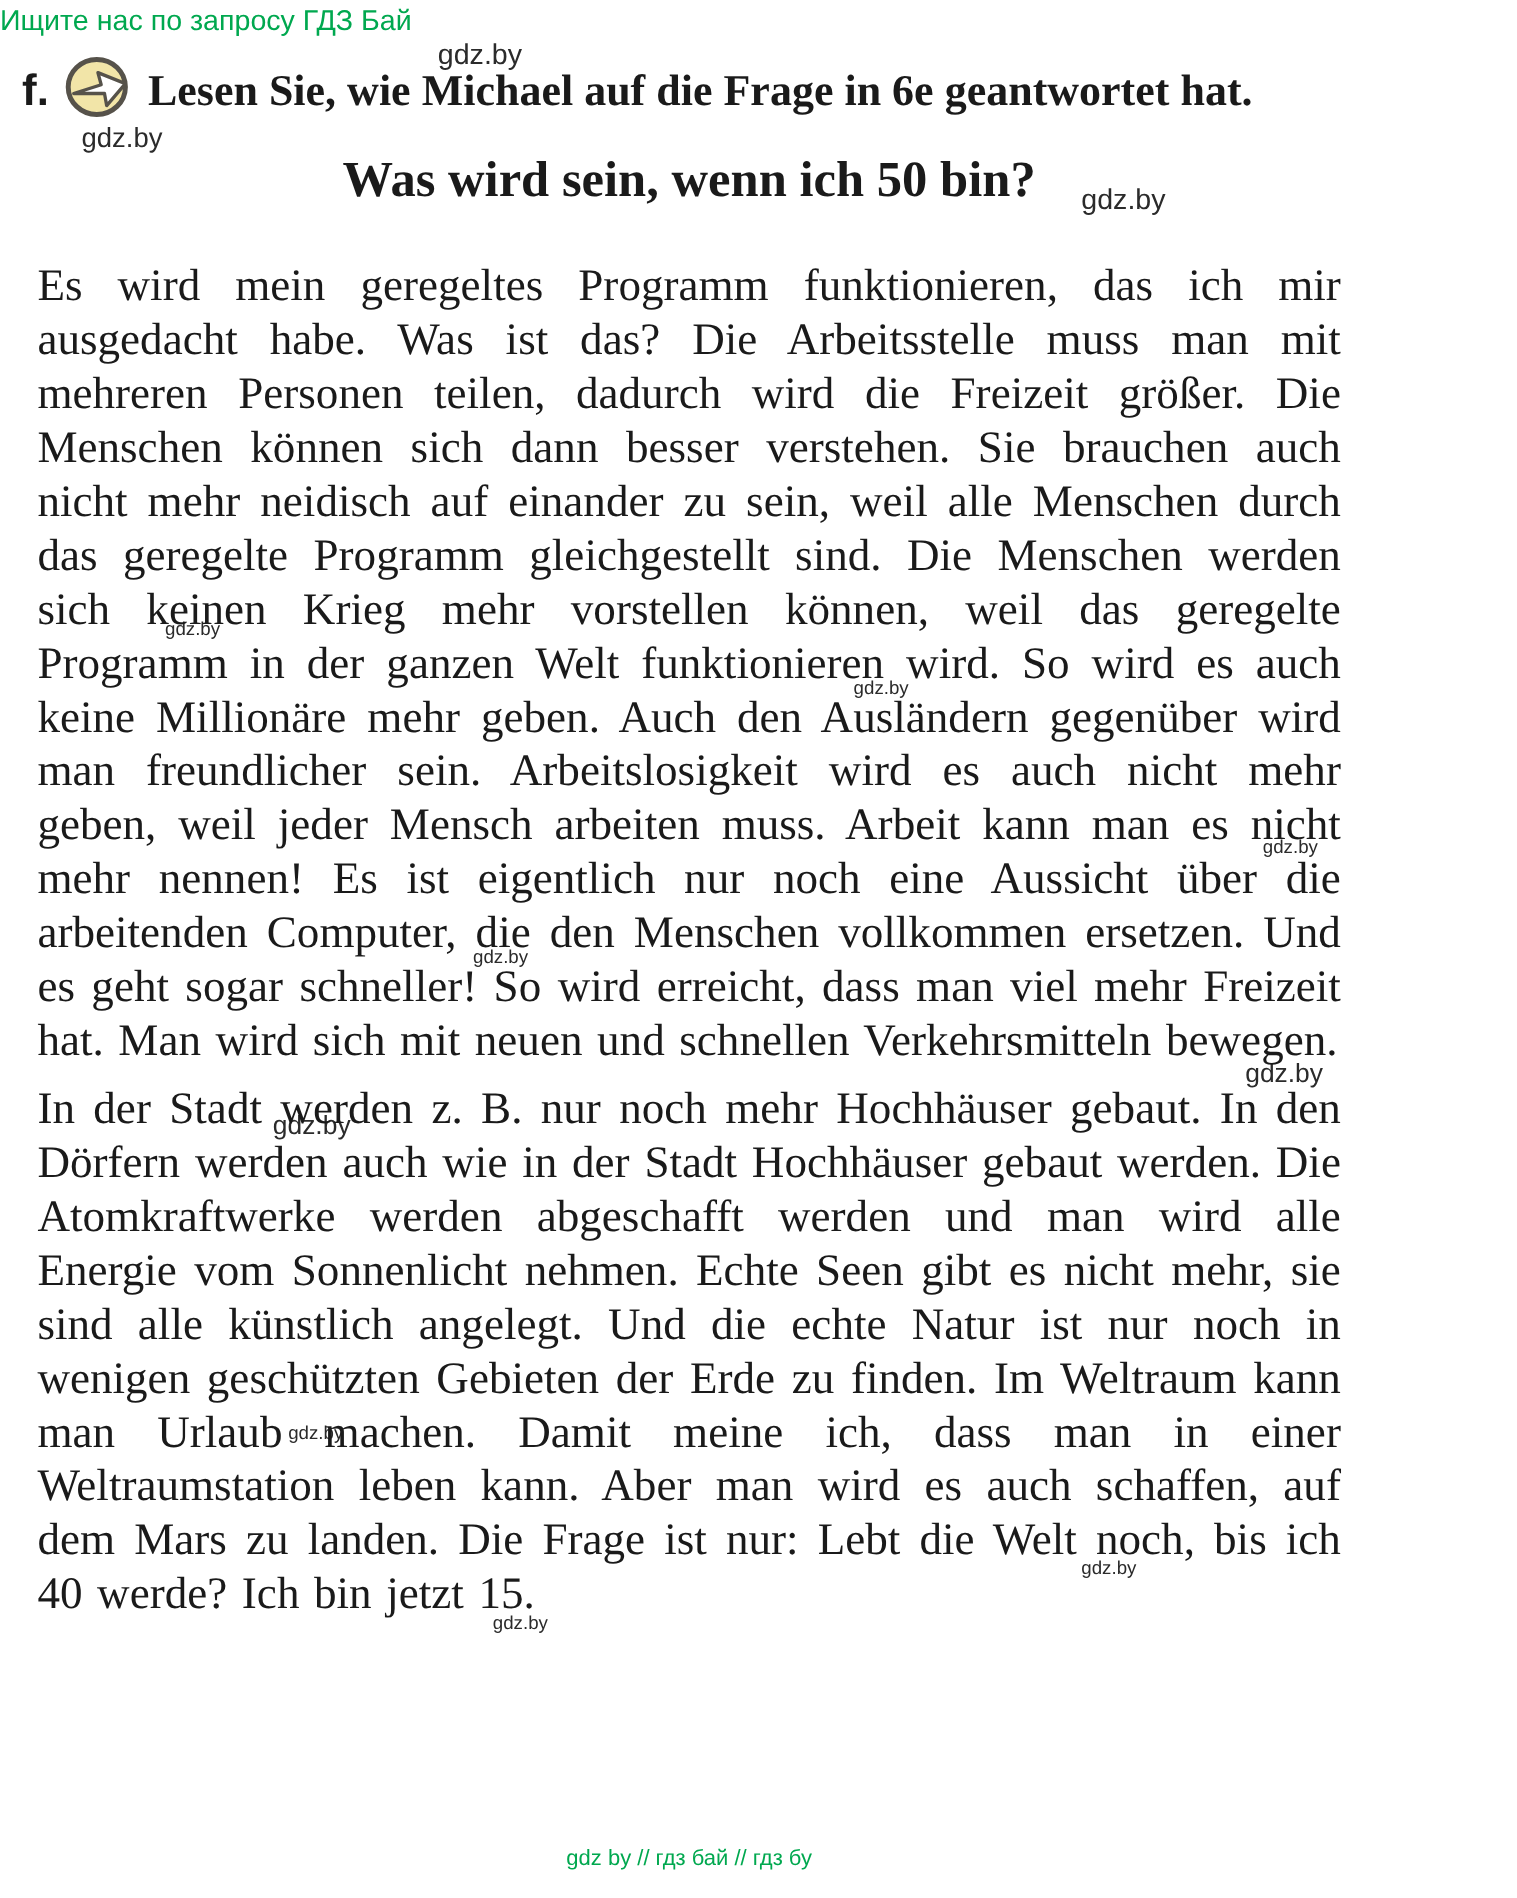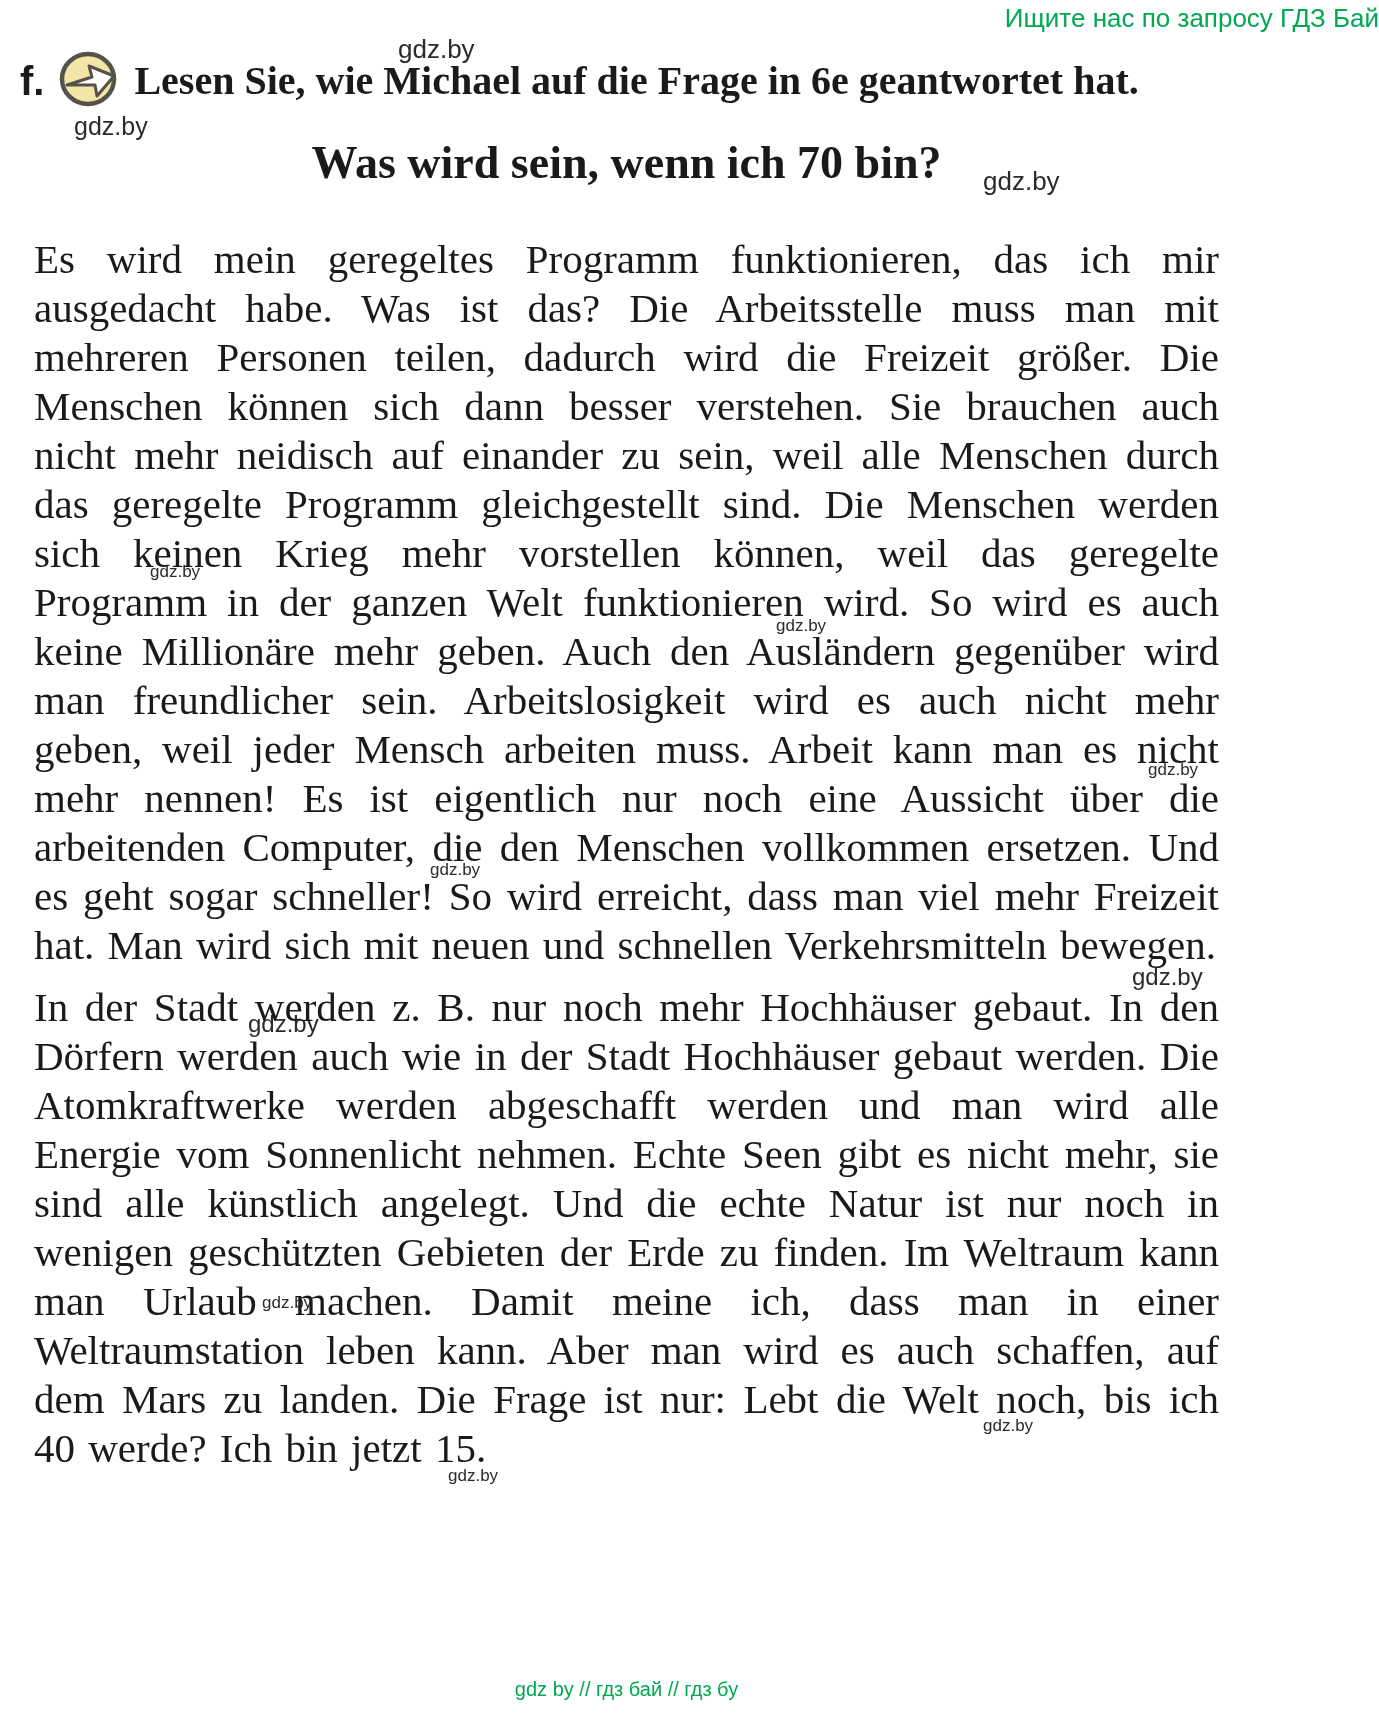--- a/index.html
+++ b/index.html
@@ -9,21 +9,21 @@
     width: 1379px;
     height: 1725px;
     background: #ffffff;
     overflow: hidden;
     font-family: "Liberation Serif", serif;
     color: #1a1a1a;
   }
   .top-banner {
     position: absolute;
     top: 3px; left: 0; width: 100%;
-    text-align: right;
+    text-align: left;
     font-family: "Liberation Sans", sans-serif;
     font-size: 26px;
     color: #00a84f;
   }
   .wm {
     position: absolute;
     font-family: "Liberation Sans", sans-serif;
     color: #2b2b2b;
     white-space: nowrap;
   }
@@ -103,21 +103,21 @@
     <span class="ex-label">f.</span>
     <span class="ex-icon">
       <svg width="62" height="58" viewBox="0 0 62 58" aria-hidden="true">
         <ellipse cx="30" cy="29" rx="26" ry="25" fill="#F2E5A8" stroke="#56524A" stroke-width="4.5"></ellipse>
         <path d="M9 35 L34 27 L31 16 L56 26 L39 46 L37 35 Z" fill="#ffffff" stroke="#56524A" stroke-width="3" stroke-linejoin="round"></path>
       </svg>
     </span>
     <span class="ex-instruction">Lesen Sie, wie Michael auf die Frage in 6e geantwortet hat.</span>
   </div>
 
-  <div class="article-title">Was wird sein, wenn ich 70 bin?</div>
+  <div class="article-title">Was wird sein, wenn ich 50 bin?</div>
 
   <div class="article-body">
     <p lang="de">Es wird mein geregeltes Programm funktionieren, das ich mir ausgedacht habe. Was ist das? Die Arbeitsstelle muss man mit mehreren Personen teilen, dadurch wird die Freizeit größer. Die Menschen können sich dann besser verstehen. Sie brauchen auch nicht mehr neidisch auf einander zu sein, weil alle Menschen durch das geregelte Programm gleichgestellt sind. Die Menschen werden sich keinen Krieg mehr vorstellen können, weil das geregelte Programm in der ganzen Welt funktionieren wird. So wird es auch keine Millionäre mehr geben. Auch den Ausländern gegenüber wird man freundlicher sein. Arbeitslosigkeit wird es auch nicht mehr geben, weil jeder Mensch arbeiten muss. Arbeit kann man es nicht mehr nennen! Es ist eigentlich nur noch eine Aussicht über die arbeitenden Computer, die den Menschen vollkommen ersetzen. Und es geht sogar schneller! So wird erreicht, dass man viel mehr Freizeit hat. Man wird sich mit neuen und schnellen Verkehrsmitteln bewegen.</p>
     <p lang="de">In der Stadt werden z. B. nur noch mehr Hochhäuser gebaut. In den Dörfern werden auch wie in der Stadt Hochhäuser gebaut werden. Die Atomkraftwerke werden abgeschafft werden und man wird alle Energie vom Sonnenlicht nehmen. Echte Seen gibt es nicht mehr, sie sind alle künstlich angelegt. Und die echte Natur ist nur noch in wenigen geschützten Gebieten der Erde zu finden. Im Weltraum kann man Urlaub machen. Damit meine ich, dass man in einer Weltraumstation leben kann. Aber man wird es auch schaffen, auf dem Mars zu landen. Die Frage ist nur: Lebt die Welt noch, bis ich 40 werde? Ich bin jetzt 15.</p>
   </div>
 
   <div class="footer">gdz by // гдз бай // гдз бу</div>
 
 </div>
 

